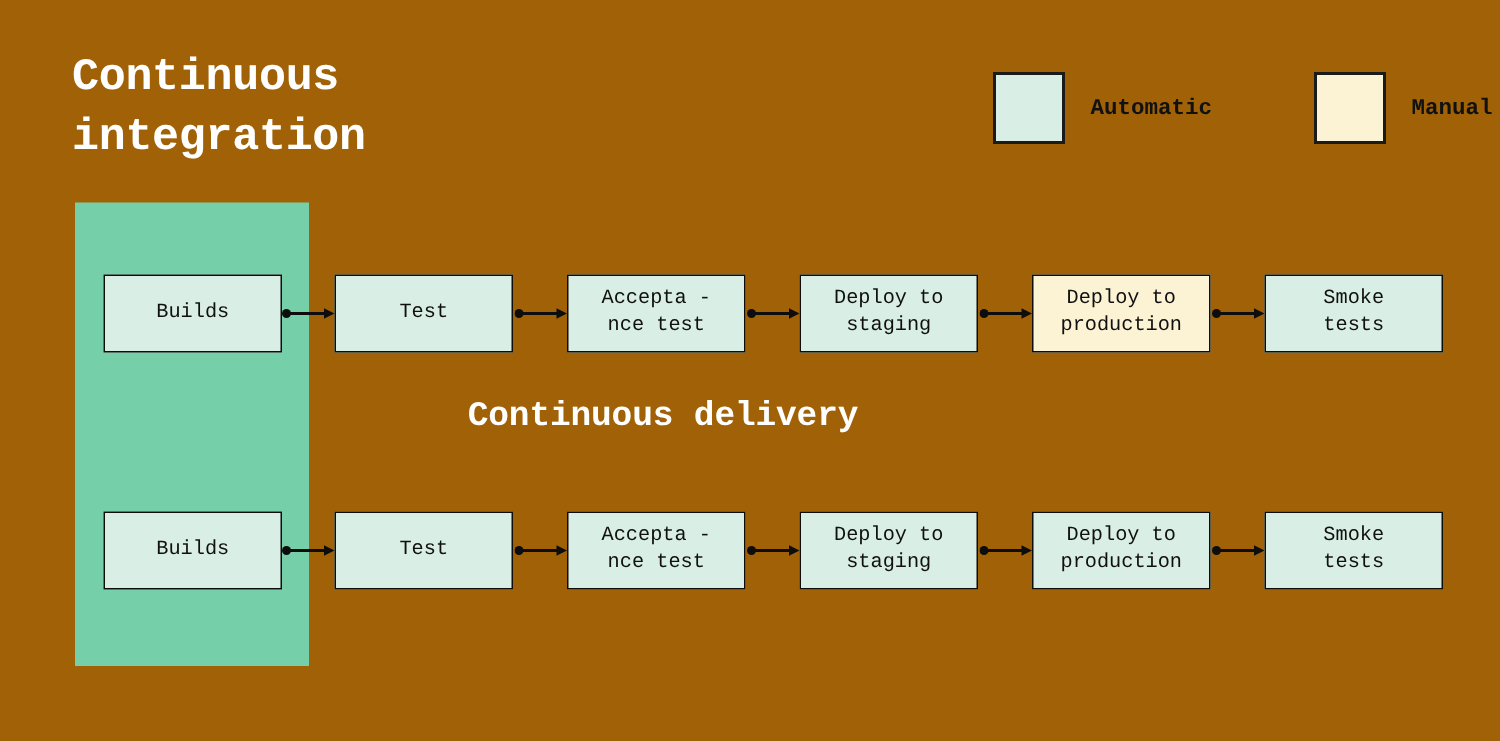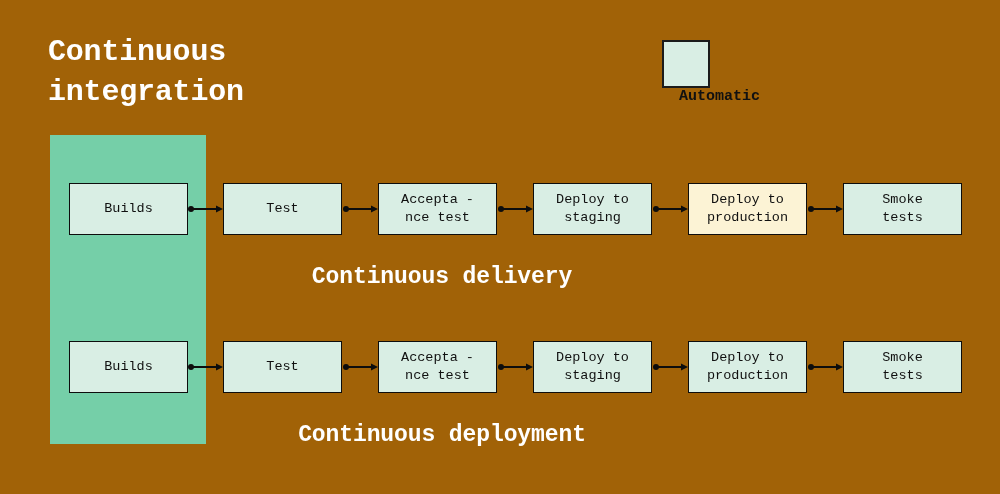--- a/index.html
+++ b/index.html
@@ -35,21 +35,21 @@
   #legend {
     position: absolute;
     left: 662px;
     top: 47px;
     height: 50px;
     display: flex;
     align-items: center;
   }
   .legend-item {
     display: flex;
-    flex-direction: column;
+    align-items: center;
   }
   .legend-item + .legend-item { margin-left: 68px; }
   .legend-swatch {
     width: 48px;
     height: 48px;
     border: 2px solid #1b1b1b;
     box-sizing: border-box;
   }
   .legend-label {
     margin-left: 17px;
@@ -139,20 +139,24 @@
 <div id="canvas">
 
   <div id="ci-title">Continuous
 integration</div>
 
   <div id="legend">
     <div class="legend-item">
       <div class="legend-swatch" style="background:#d9eee4"></div>
       <div class="legend-label">Automatic</div>
     </div>
+    <div class="legend-item">
+      <div class="legend-swatch" style="background:#fcf3d5"></div>
+      <div class="legend-label">Manual</div>
+    </div>
   </div>
 
   <div id="ci-band"></div>
 
   <div class="row" id="row-cd">
     <div class="node automatic n0">Builds</div>
     <div class="conn c0">
       <svg width="36" height="8" viewBox="0 0 36 8">
           <circle cx="3" cy="4" r="3" fill="#0d0d0d"></circle>
           <line x1="3" y1="4" x2="29" y2="4" stroke="#0d0d0d" stroke-width="2"></line>
@@ -241,15 +245,14 @@
       <svg width="36" height="8" viewBox="0 0 36 8">
           <circle cx="3" cy="4" r="3" fill="#0d0d0d"></circle>
           <line x1="3" y1="4" x2="29" y2="4" stroke="#0d0d0d" stroke-width="2"></line>
           <polygon points="28,0.5 35,4 28,7.5" fill="#0d0d0d"></polygon>
         </svg>
     </div>
     <div class="node automatic n5">Smoke
 tests</div>
   </div>
 
-  <div class="caption" id="caption-cdep">Continuous deployment</div>
 
 </div>
 
 </body></html>

